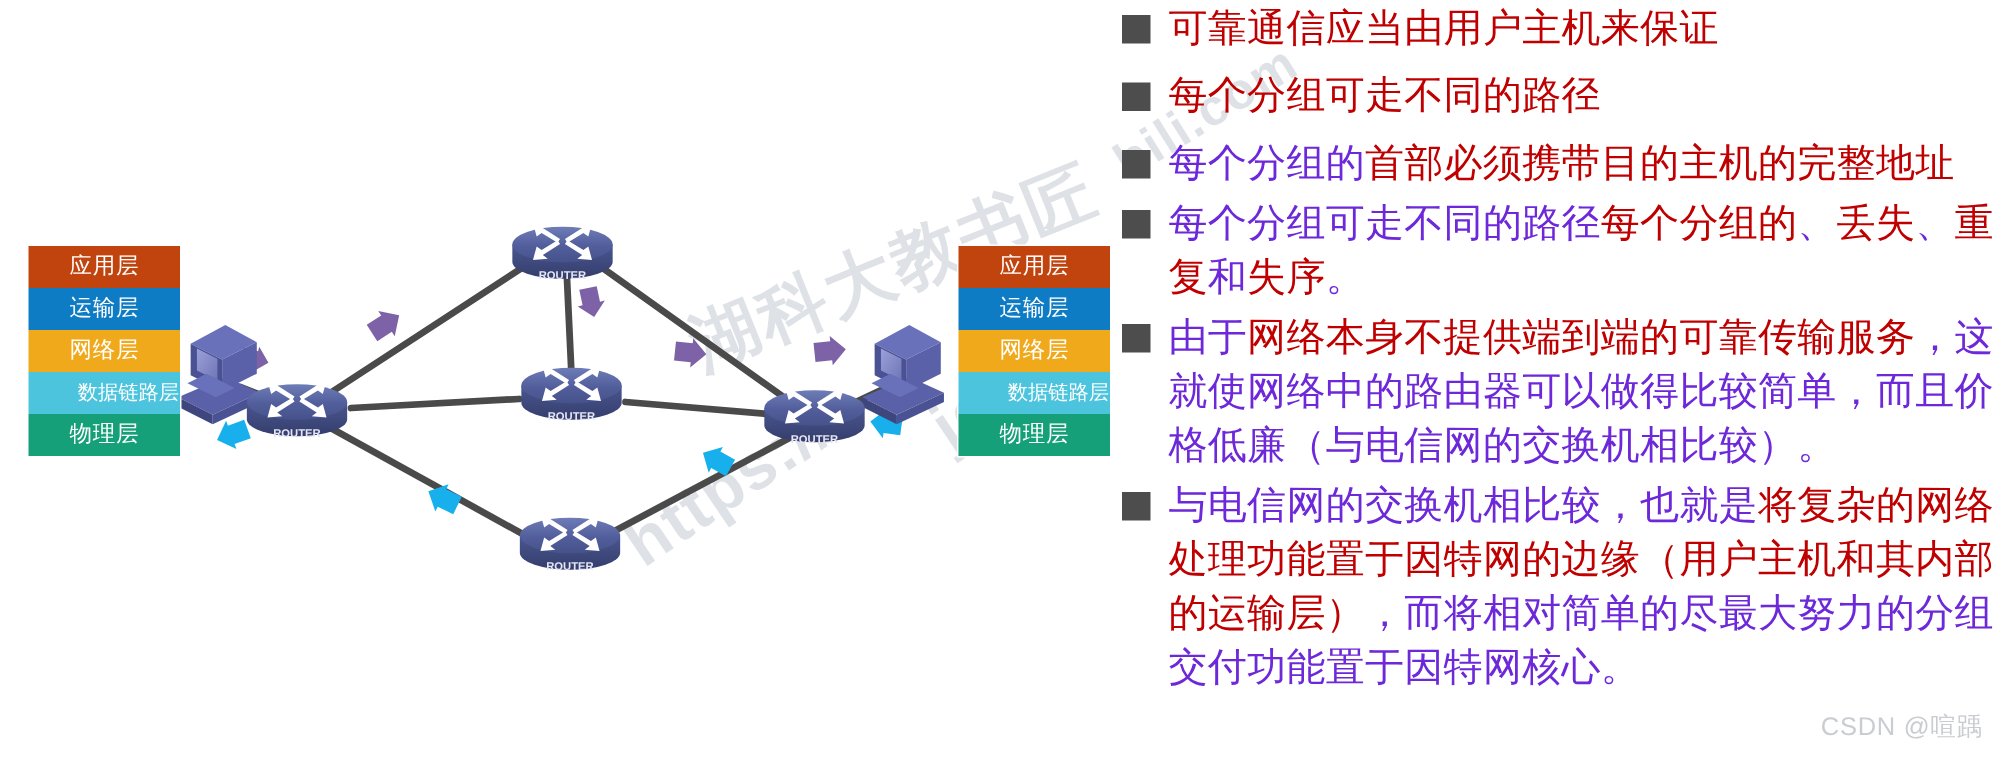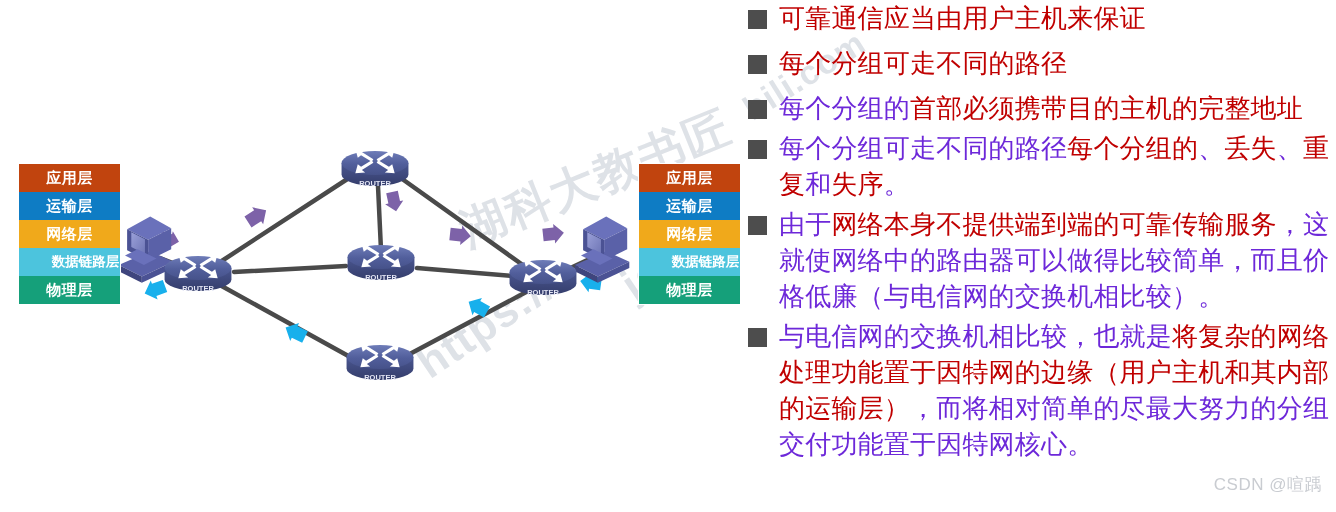--- a/index.html
+++ b/index.html
@@ -90,21 +90,21 @@
   }
   #stack-left  { left: 18px;  top: 163px; }
   #stack-right { left: 638px; top: 163px; }
 
   .stack-row {
     height: 28px;
     line-height: 28px;
     text-align: center;
     color: #ffffff;
     font-size: 15px;
-    font-weight: bold;
+    font-weight: normal;
     letter-spacing: .5px;
     white-space: nowrap;
     overflow: hidden;
   }
   .stack-row.narrow { font-size: 13.5px; letter-spacing: 0; padding-left: 32px; }
 
   
   #text-pane {
     position: absolute;
     left: 748px;

